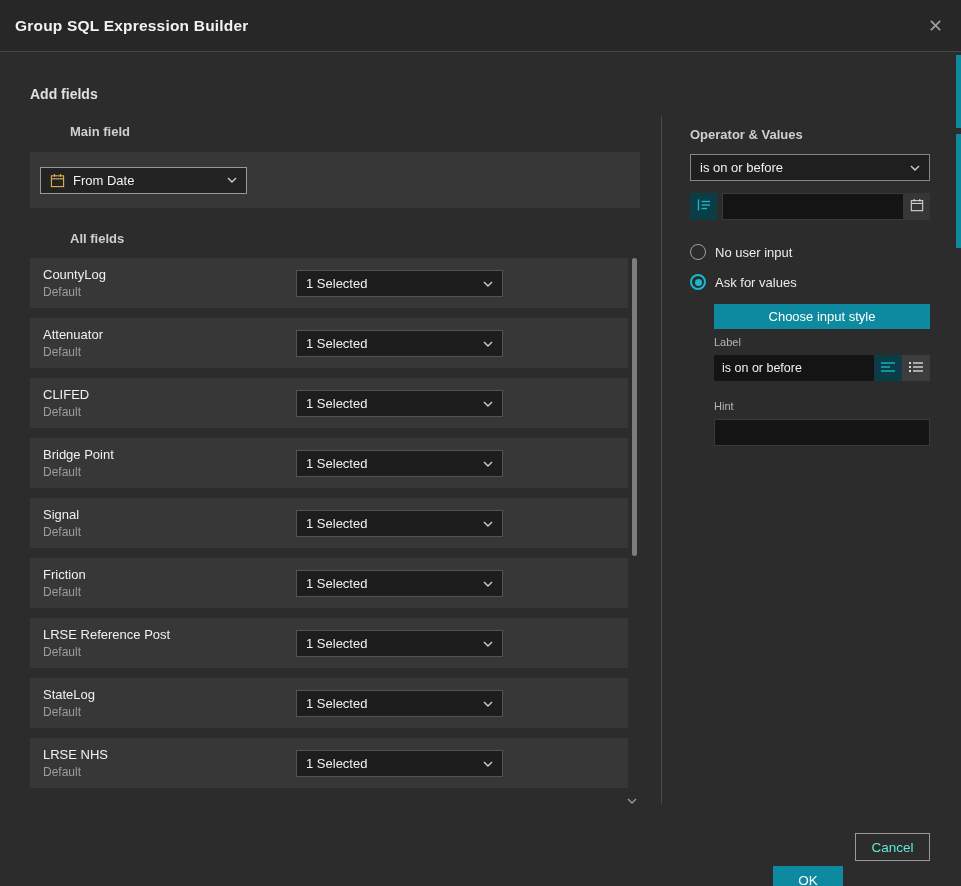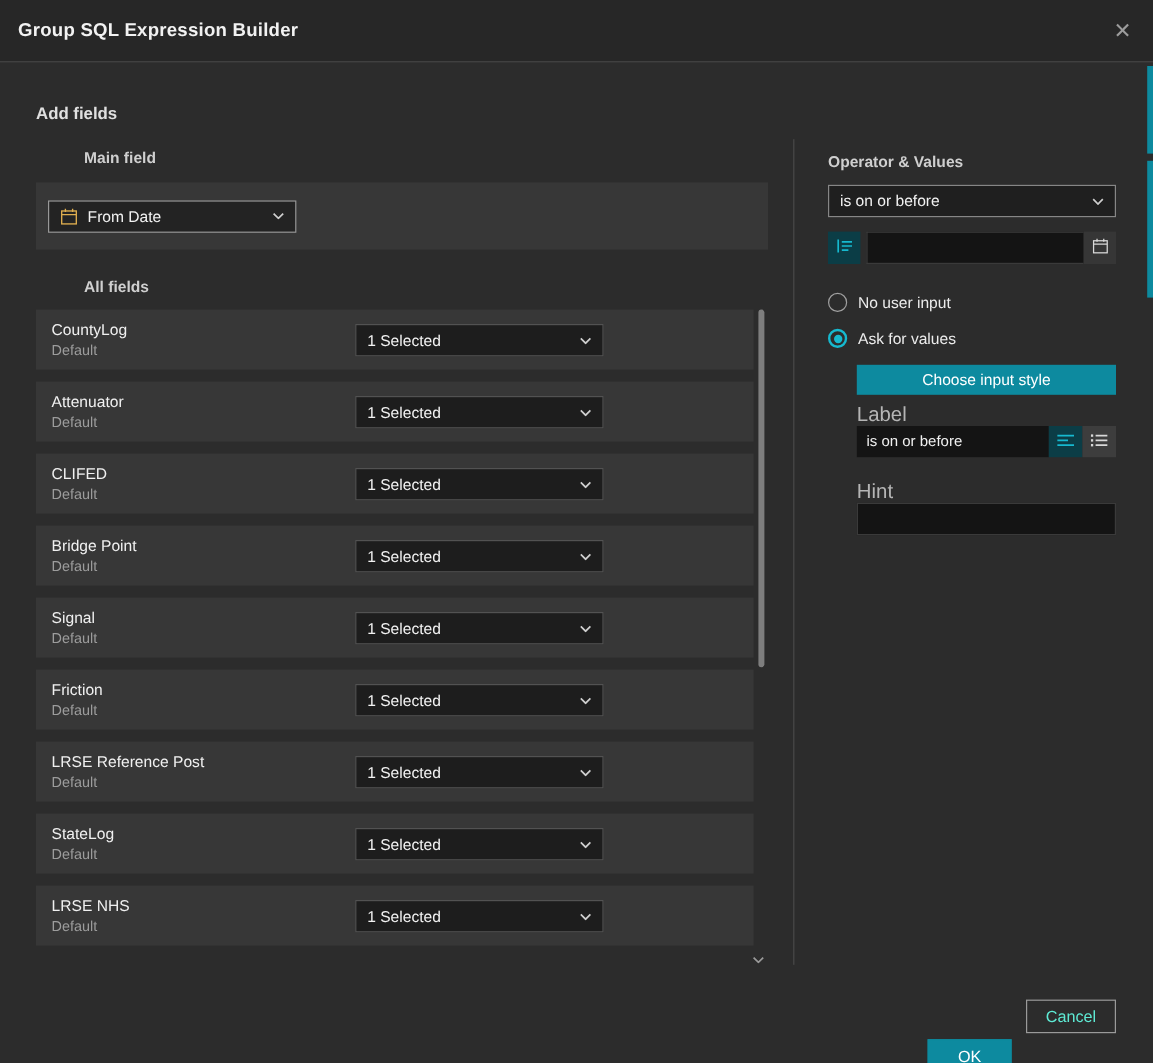--- a/index.html
+++ b/index.html
@@ -83,21 +83,21 @@
   .rcircle { width: 16px; height: 16px; border-radius: 50%; border: 1.5px solid #a0a0a0; display: flex; align-items: center; justify-content: center; flex: none; }
   .rcircle.sel { border: 2px solid #16b9cf; }
   .rdot { width: 7px; height: 7px; border-radius: 50%; background: #16b9cf; }
   .rlabel { font-size: 13px; color: #ececec; }
 
   .choose-btn {
     position: absolute; left: 714px; top: 304px; width: 216px; height: 25px;
     background: #0d8a9f; border: none; color: #ffffff; font-size: 13px; font-family: inherit; cursor: pointer;
   }
 
-  .cap { position: absolute; left: 714px; font-size: 17px; color: #b5b5b5; }
+  .cap { position: absolute; left: 714px; font-size: 11px; color: #b5b5b5; }
 
   .label-row { position: absolute; left: 714px; top: 355px; height: 26px; display: flex; }
   .label-row input {
     width: 160px; background: #141414; border: none; color: #f0f0f0;
     font-size: 12.5px; padding: 0 8px; font-family: inherit; outline: none;
   }
   .tgl { width: 28px; height: 26px; border: none; display: flex; align-items: center; justify-content: center; cursor: pointer; }
   .tgl.on  { background: #0b3d46; }
   .tgl.off { background: #3d3d3d; }
 

